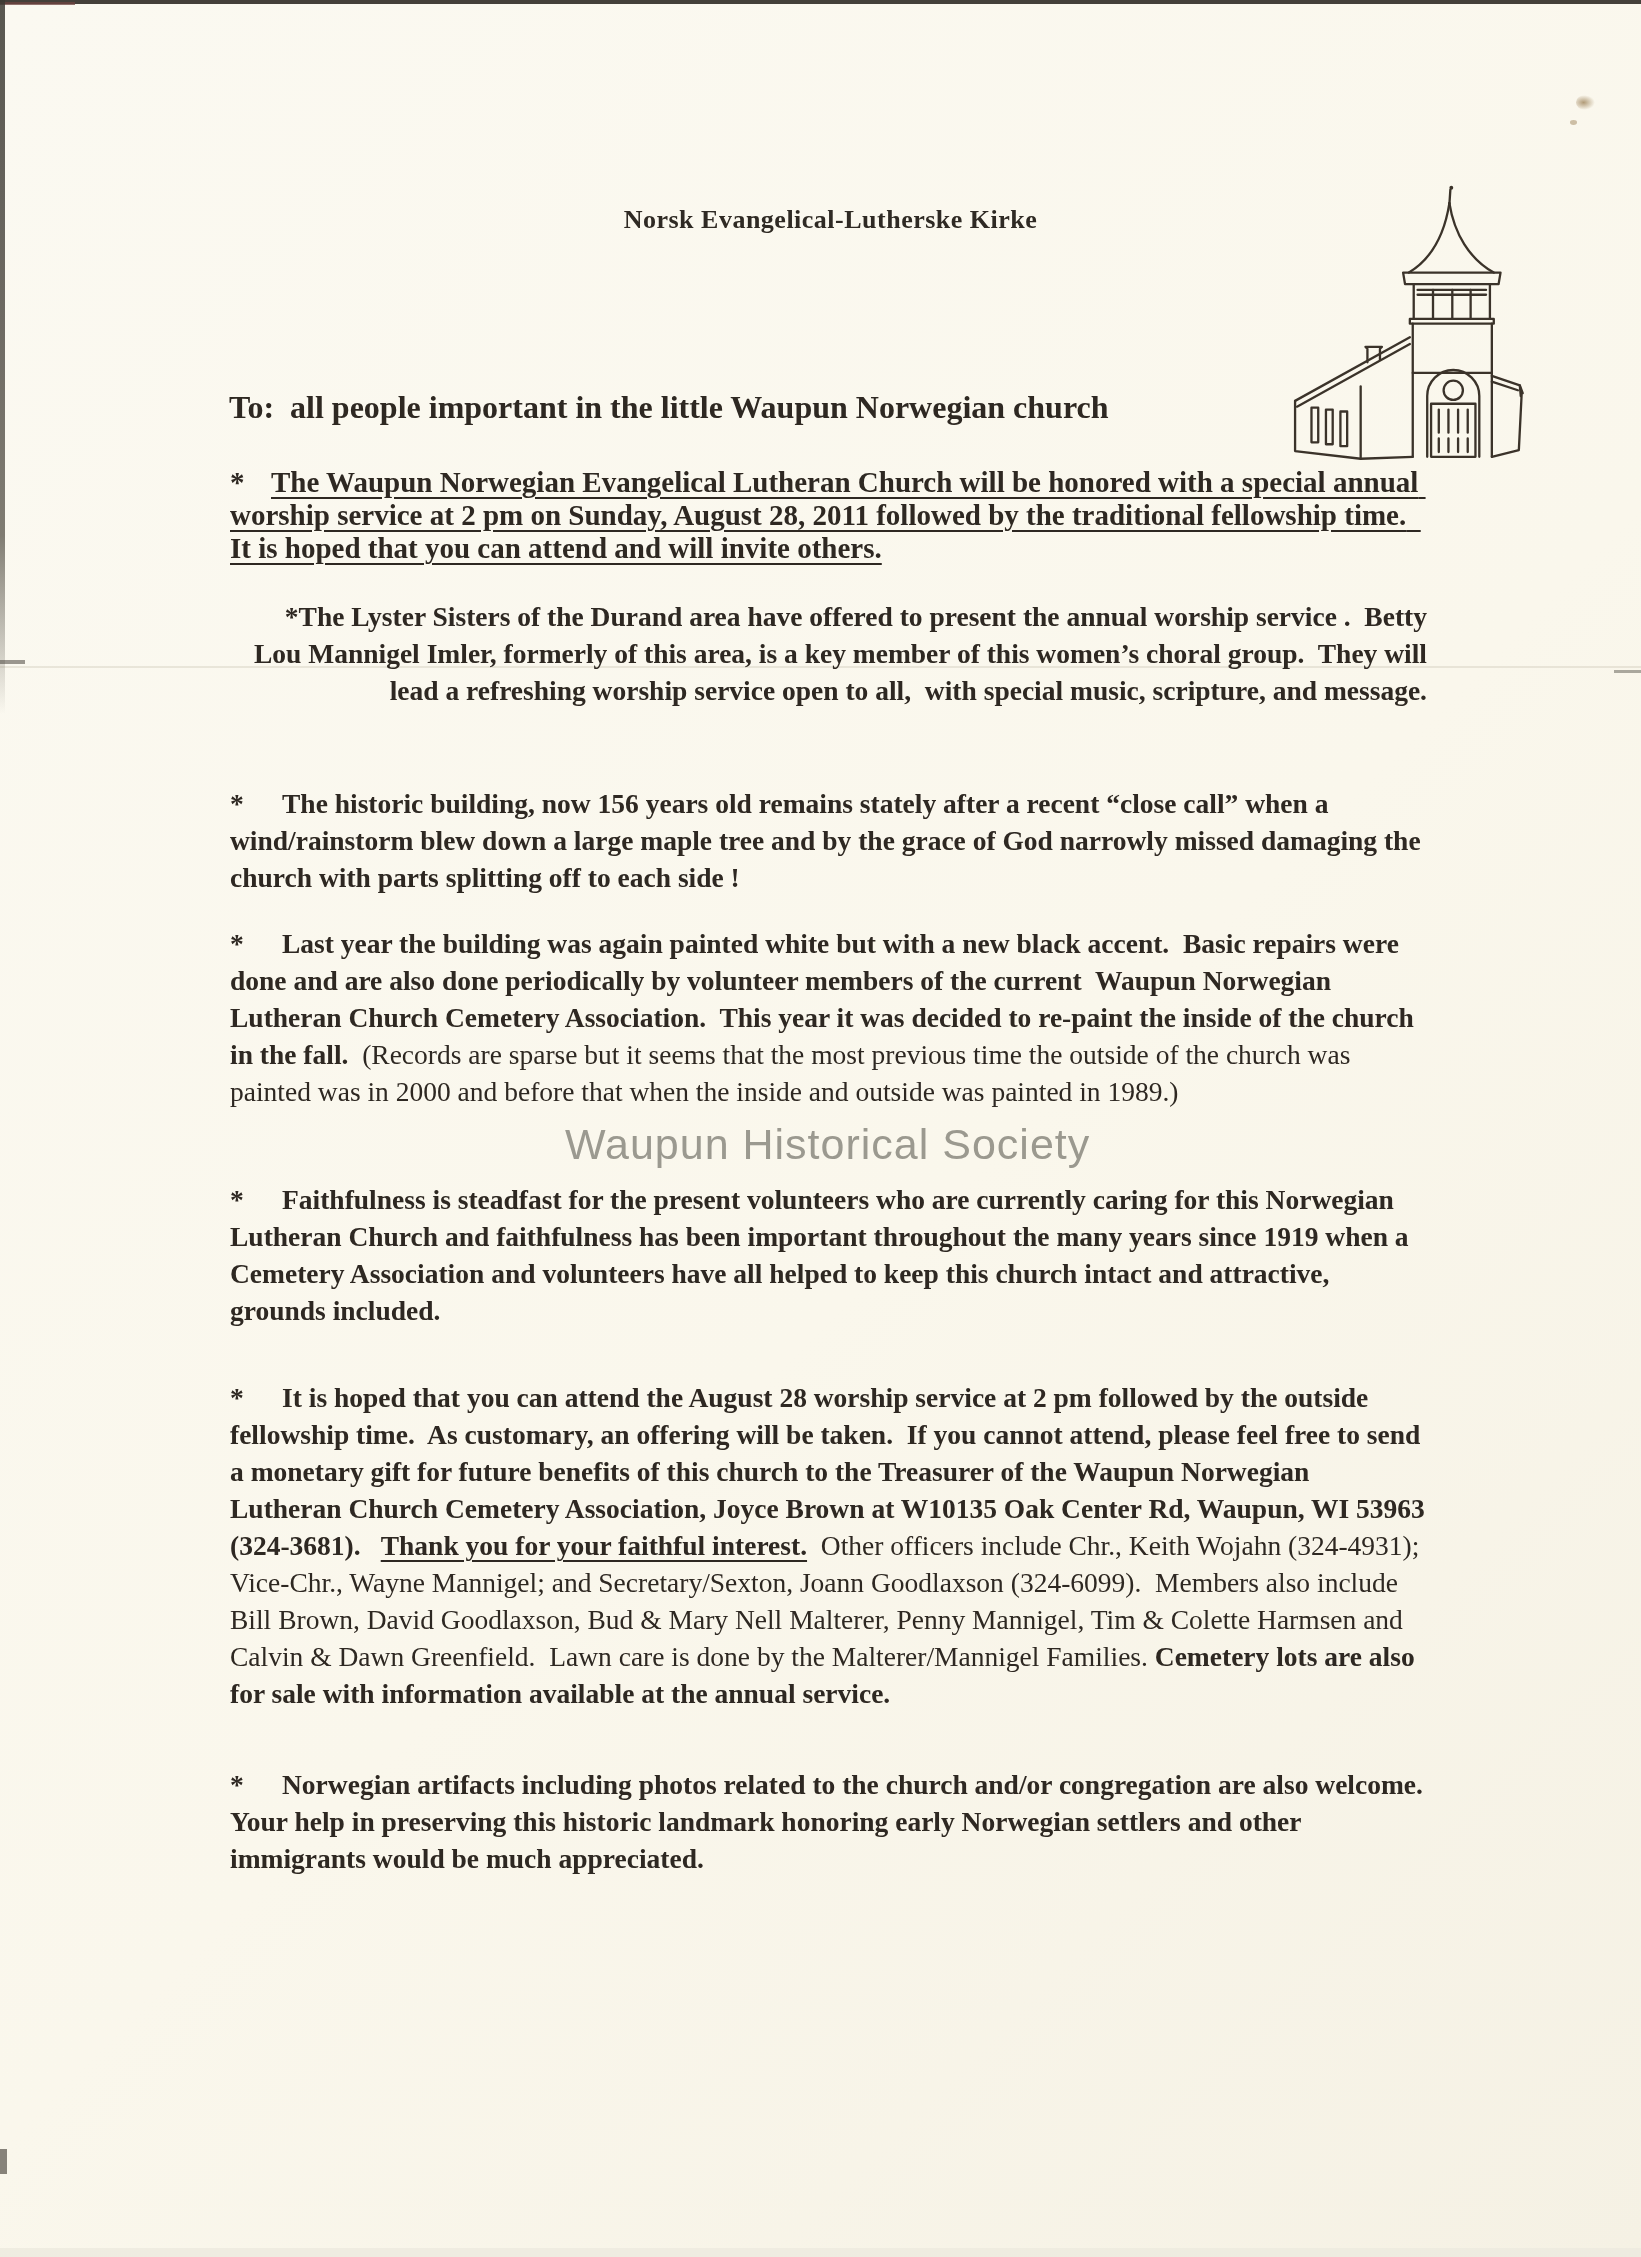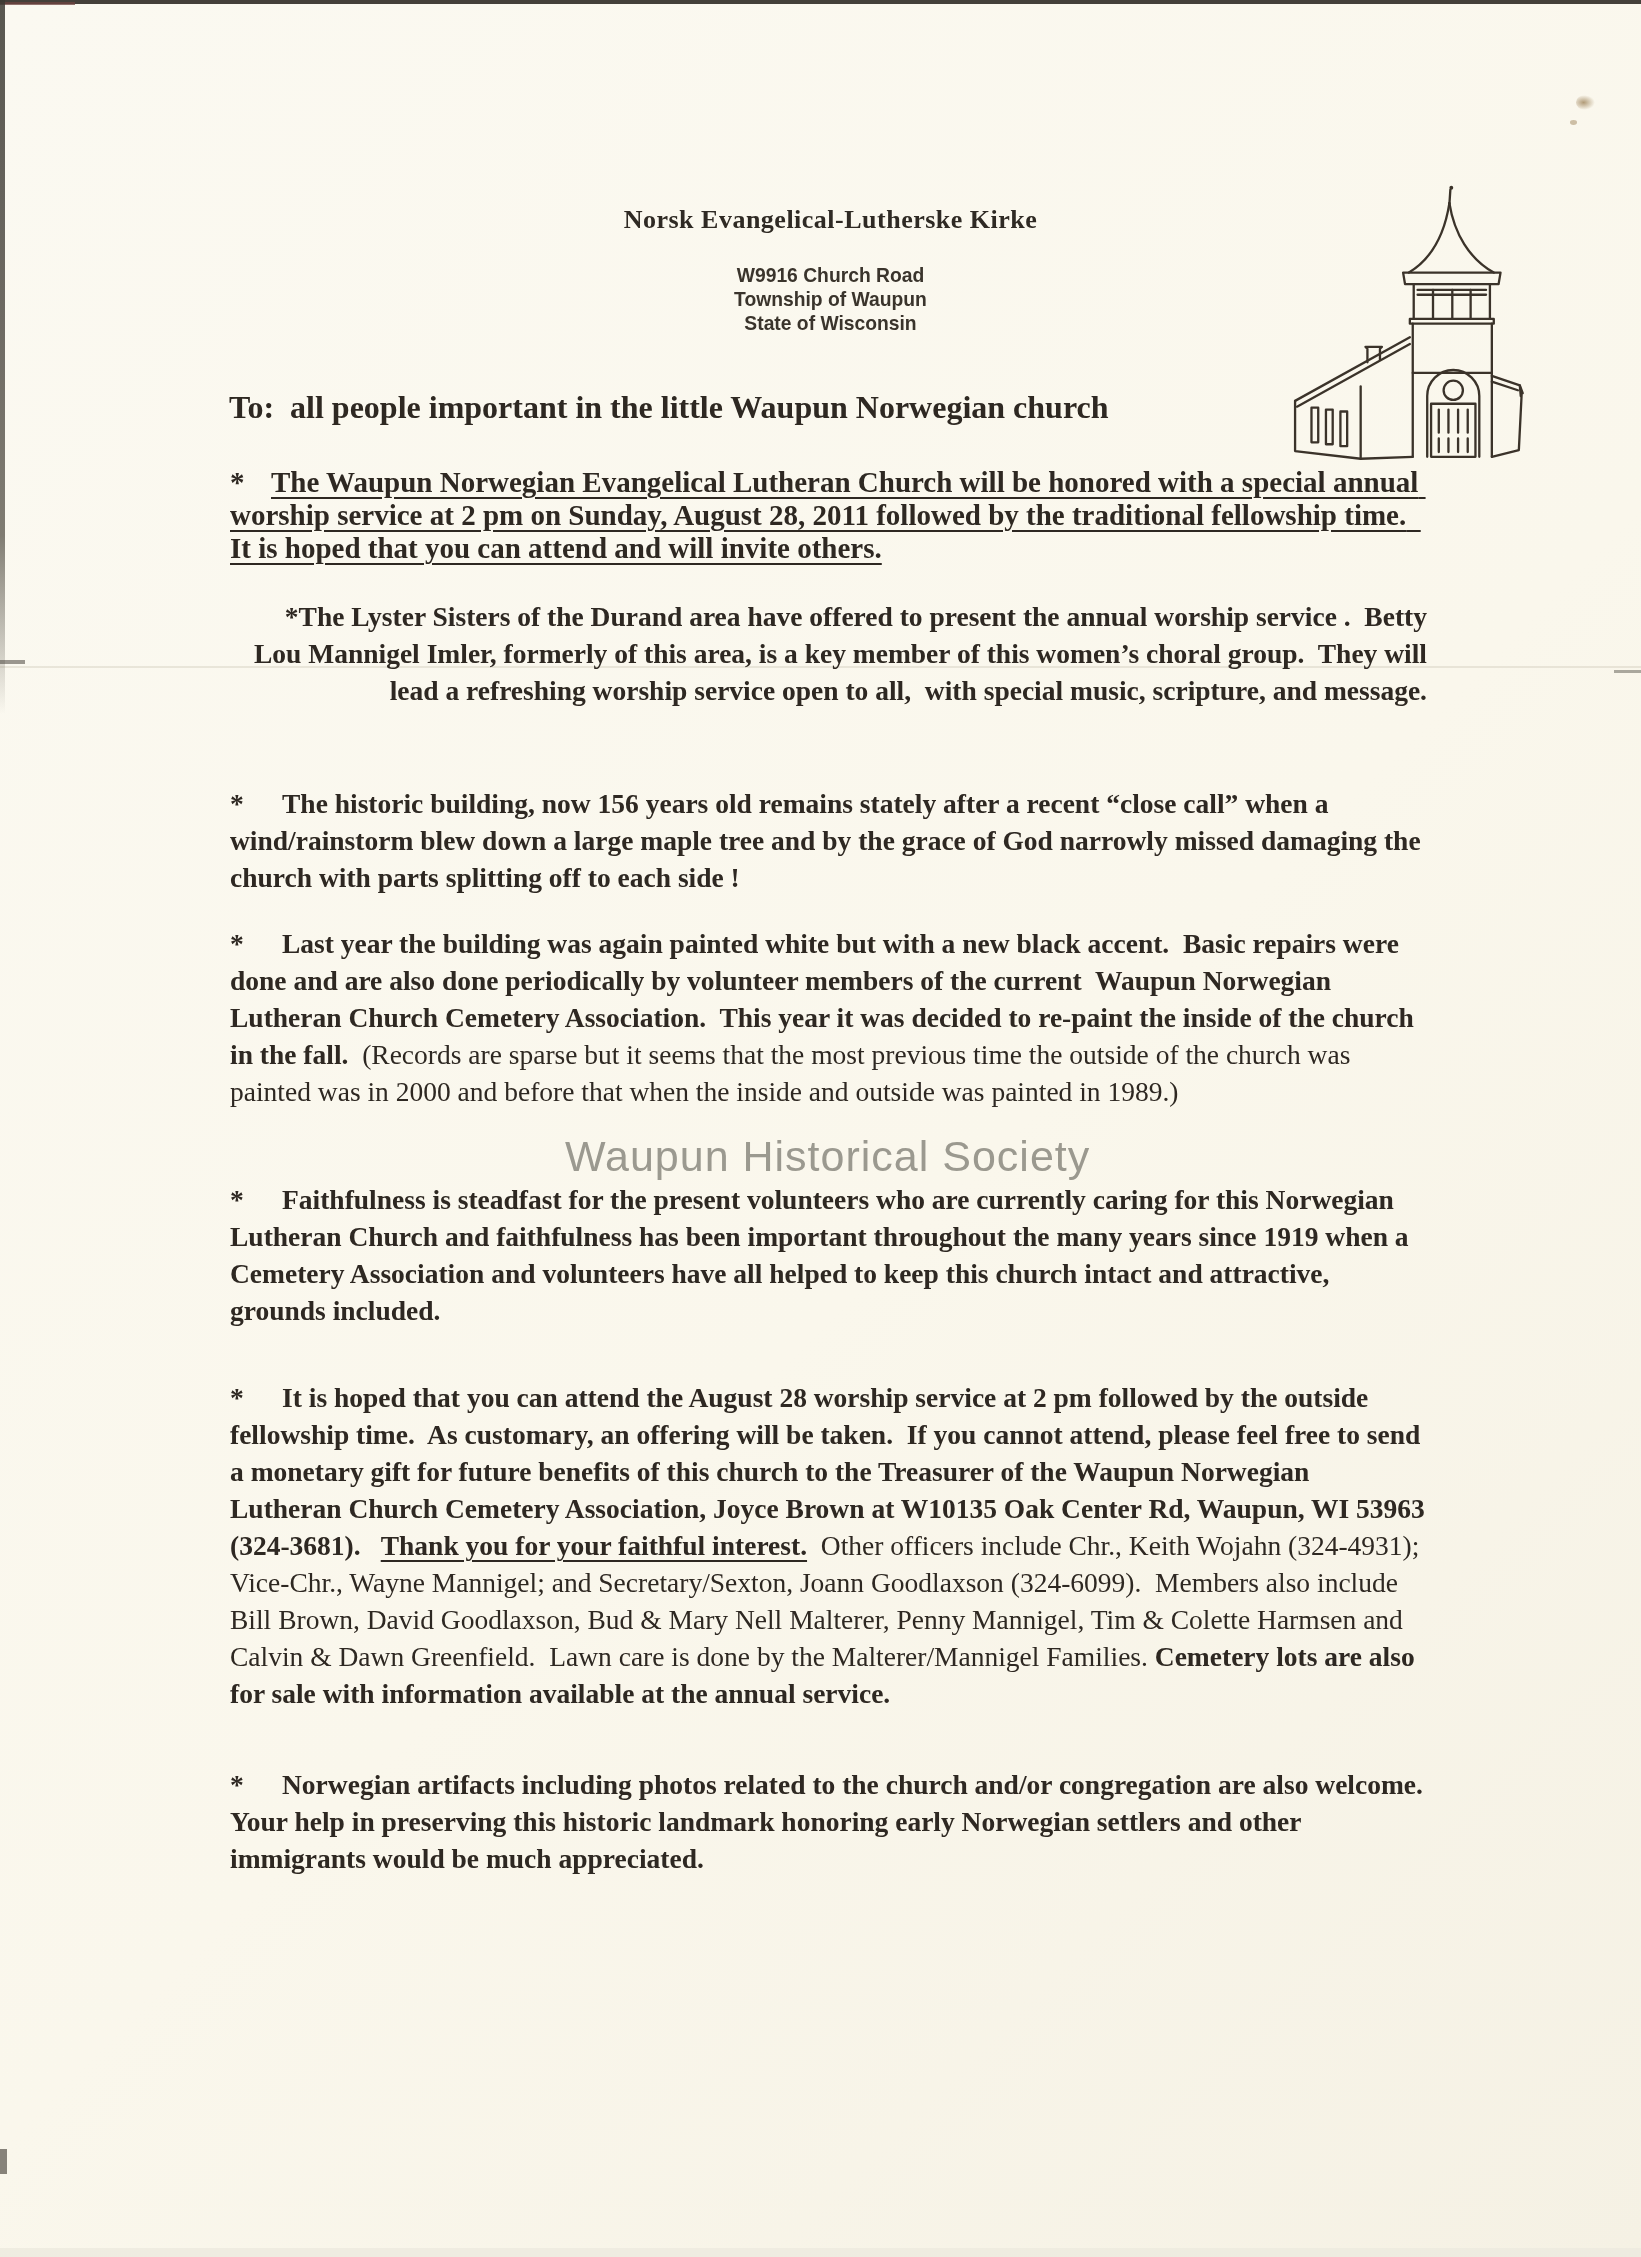--- a/index.html
+++ b/index.html
@@ -35,21 +35,21 @@
   .address{margin-top:29px;font-size:19.3px;font-weight:700;line-height:24px;color:#3a342c;}
   
   .salutation{position:absolute;top:389px;left:229px;width:1081px;
     font-size:32px;font-weight:700;white-space:pre-wrap;color:var(--ink);}
   
   .church-art{position:absolute;top:180px;left:1261px;width:290px;height:299px;}
   .church-art svg{width:100%;height:100%;}
   
   .watermark{position:absolute;top:1120px;left:565px;z-index:5;
     font-family:"Liberation Sans",sans-serif;font-size:43px;letter-spacing:1px;
-    color:var(--watermark);mix-blend-mode:multiply;opacity:.85;white-space:nowrap;margin-top:12px;}
+    color:var(--watermark);mix-blend-mode:multiply;opacity:.85;white-space:nowrap;}
   
   .letter-body{position:absolute;top:466px;left:230px;width:1197px;z-index:2;}
   .para{margin:0 0 50px 0;font-size:27.5px;line-height:37px;white-space:pre-wrap;color:var(--ink);}
   .para:nth-of-type(1){margin-bottom:33px;}
   .para:nth-of-type(2){margin-bottom:76px;text-align:right;}
   .para:nth-of-type(3){margin-bottom:29px;margin-top:32px;}
   .para:nth-of-type(4){margin-bottom:71px;}
   .para:nth-of-type(5){margin-bottom:50px;}
   .para:nth-of-type(6){margin-bottom:54px;margin-top:16px;}
   .para:nth-of-type(7){margin-bottom:0;}
@@ -68,25 +68,20 @@
 <div class="fold-line"></div>
 <div class="fold-tick-left"></div>
 <div class="fold-tick-right"></div>
 <div class="stain-main"></div>
 <div class="stain-speck"></div>
 <div class="scan-edge-bottom"></div>
 <div class="corner-speck"></div>
 
 <div class="letterhead">
   <div class="church-name">Norsk Evangelical-Lutherske Kirke</div>
-  <div class="address">
-    <div>W9916 Church Road</div>
-    <div>Township of Waupun</div>
-    <div>State of Wisconsin</div>
-  </div>
 </div>
 
 <div class="church-art">
   <svg viewBox="0 0 300 310" fill="none" stroke="#3b332a" stroke-width="2.4" stroke-linejoin="round" stroke-linecap="round">
 
     <line x1="195" y1="25" x2="196" y2="10"></line>
     <circle cx="197" cy="8" r="2" fill="#3b332a" stroke="none"></circle>
 
     <path d="M195 24 C190 56 176 82 153 96"></path>
     <path d="M195 24 C200 56 216 82 241 96"></path>

